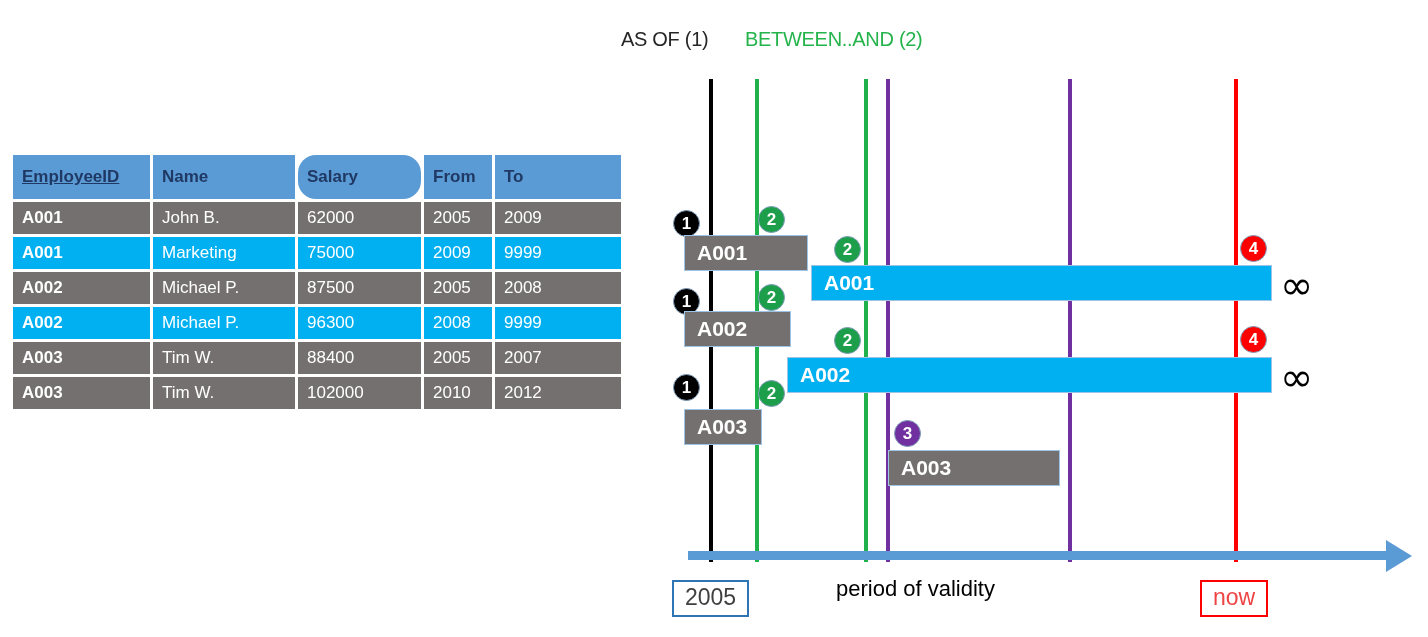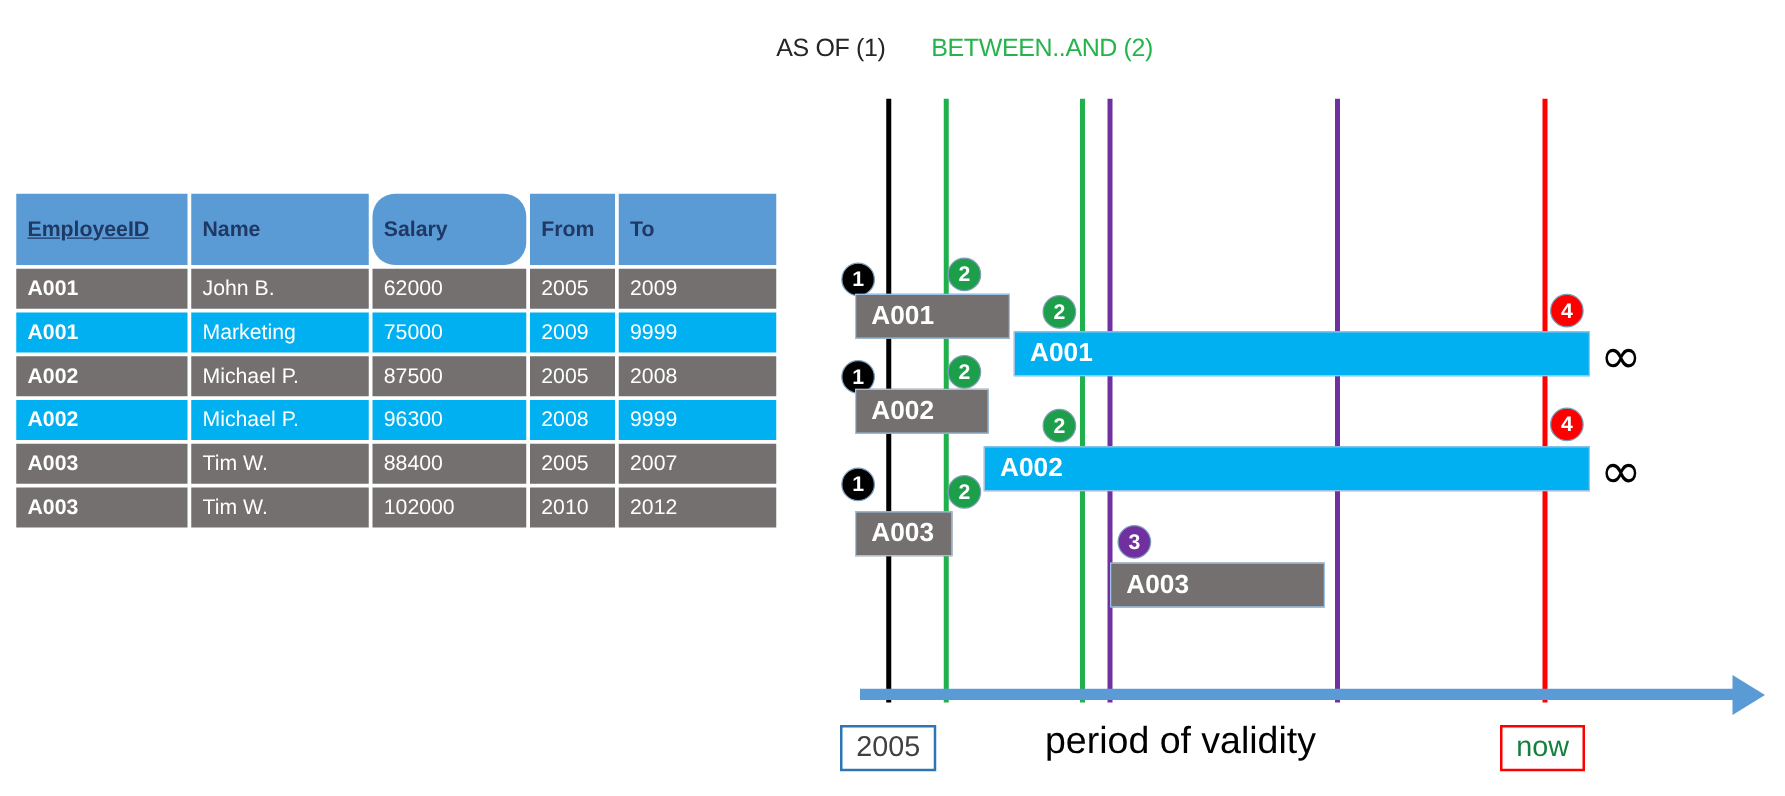--- a/index.html
+++ b/index.html
@@ -31,21 +31,21 @@
     text-align: left;
     vertical-align: middle;
     font-size: 17px;
     white-space: nowrap;
     overflow: hidden;
   }
   #record-table th {
     background: #5B9BD5;
     color: #1F3864;
     font-weight: bold;
-    height: 57px;
+    height: 44px;
   }
   #record-table th.k span {
     text-decoration: underline;
   }
   #record-table td {
     height: 32px;
     color: #ffffff;
     font-weight: normal;
   }
   #record-table td.idcell {
@@ -162,27 +162,27 @@
     box-sizing: border-box;
   }
   #tag-2005 {
     left: 672px; top: 580px;
     border: 2px solid #2E75B6;
     color: #404040;
   }
   #tag-now {
     left: 1200px; top: 580px;
     border: 2px solid #FF0000;
-    color: #15803d;
+    color: #ef4444;
   }
   #axis-title {
     position: absolute;
     left: 836px;
     top: 576px;
-    font-size: 30px;
+    font-size: 22px;
     color: #000000;
     white-space: nowrap;
   }
 </style>
 </head>
 <body>
 
 <table id="record-table">
   <thead>
     <tr>

